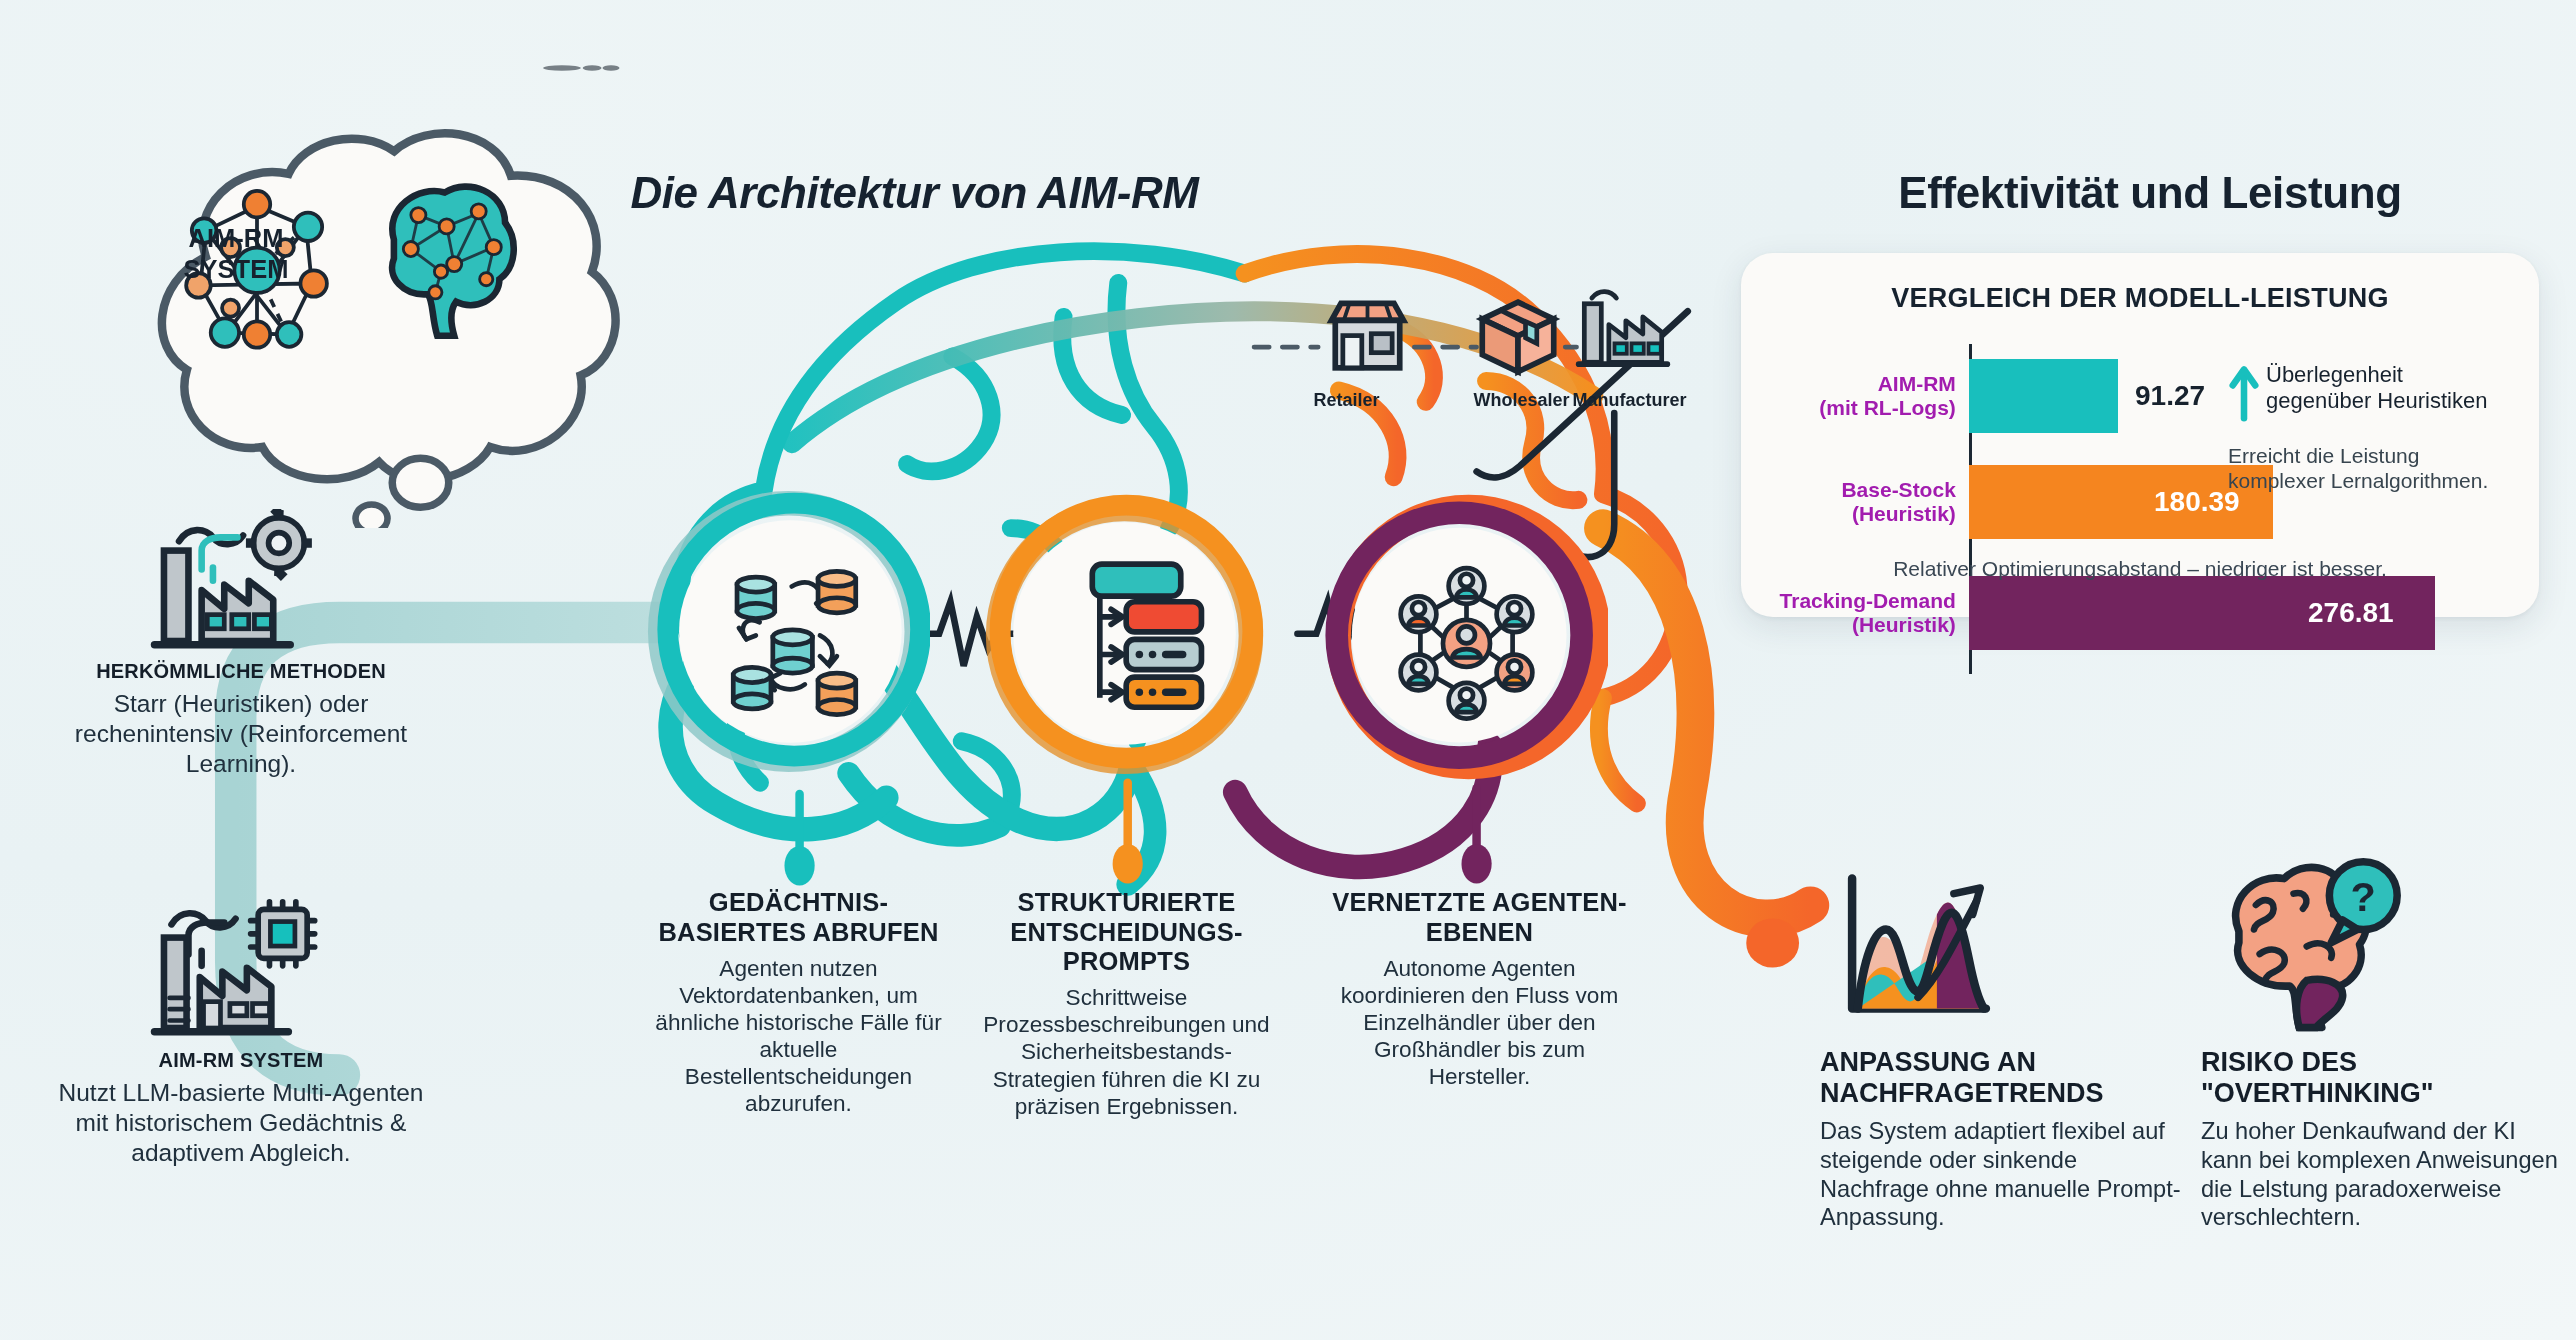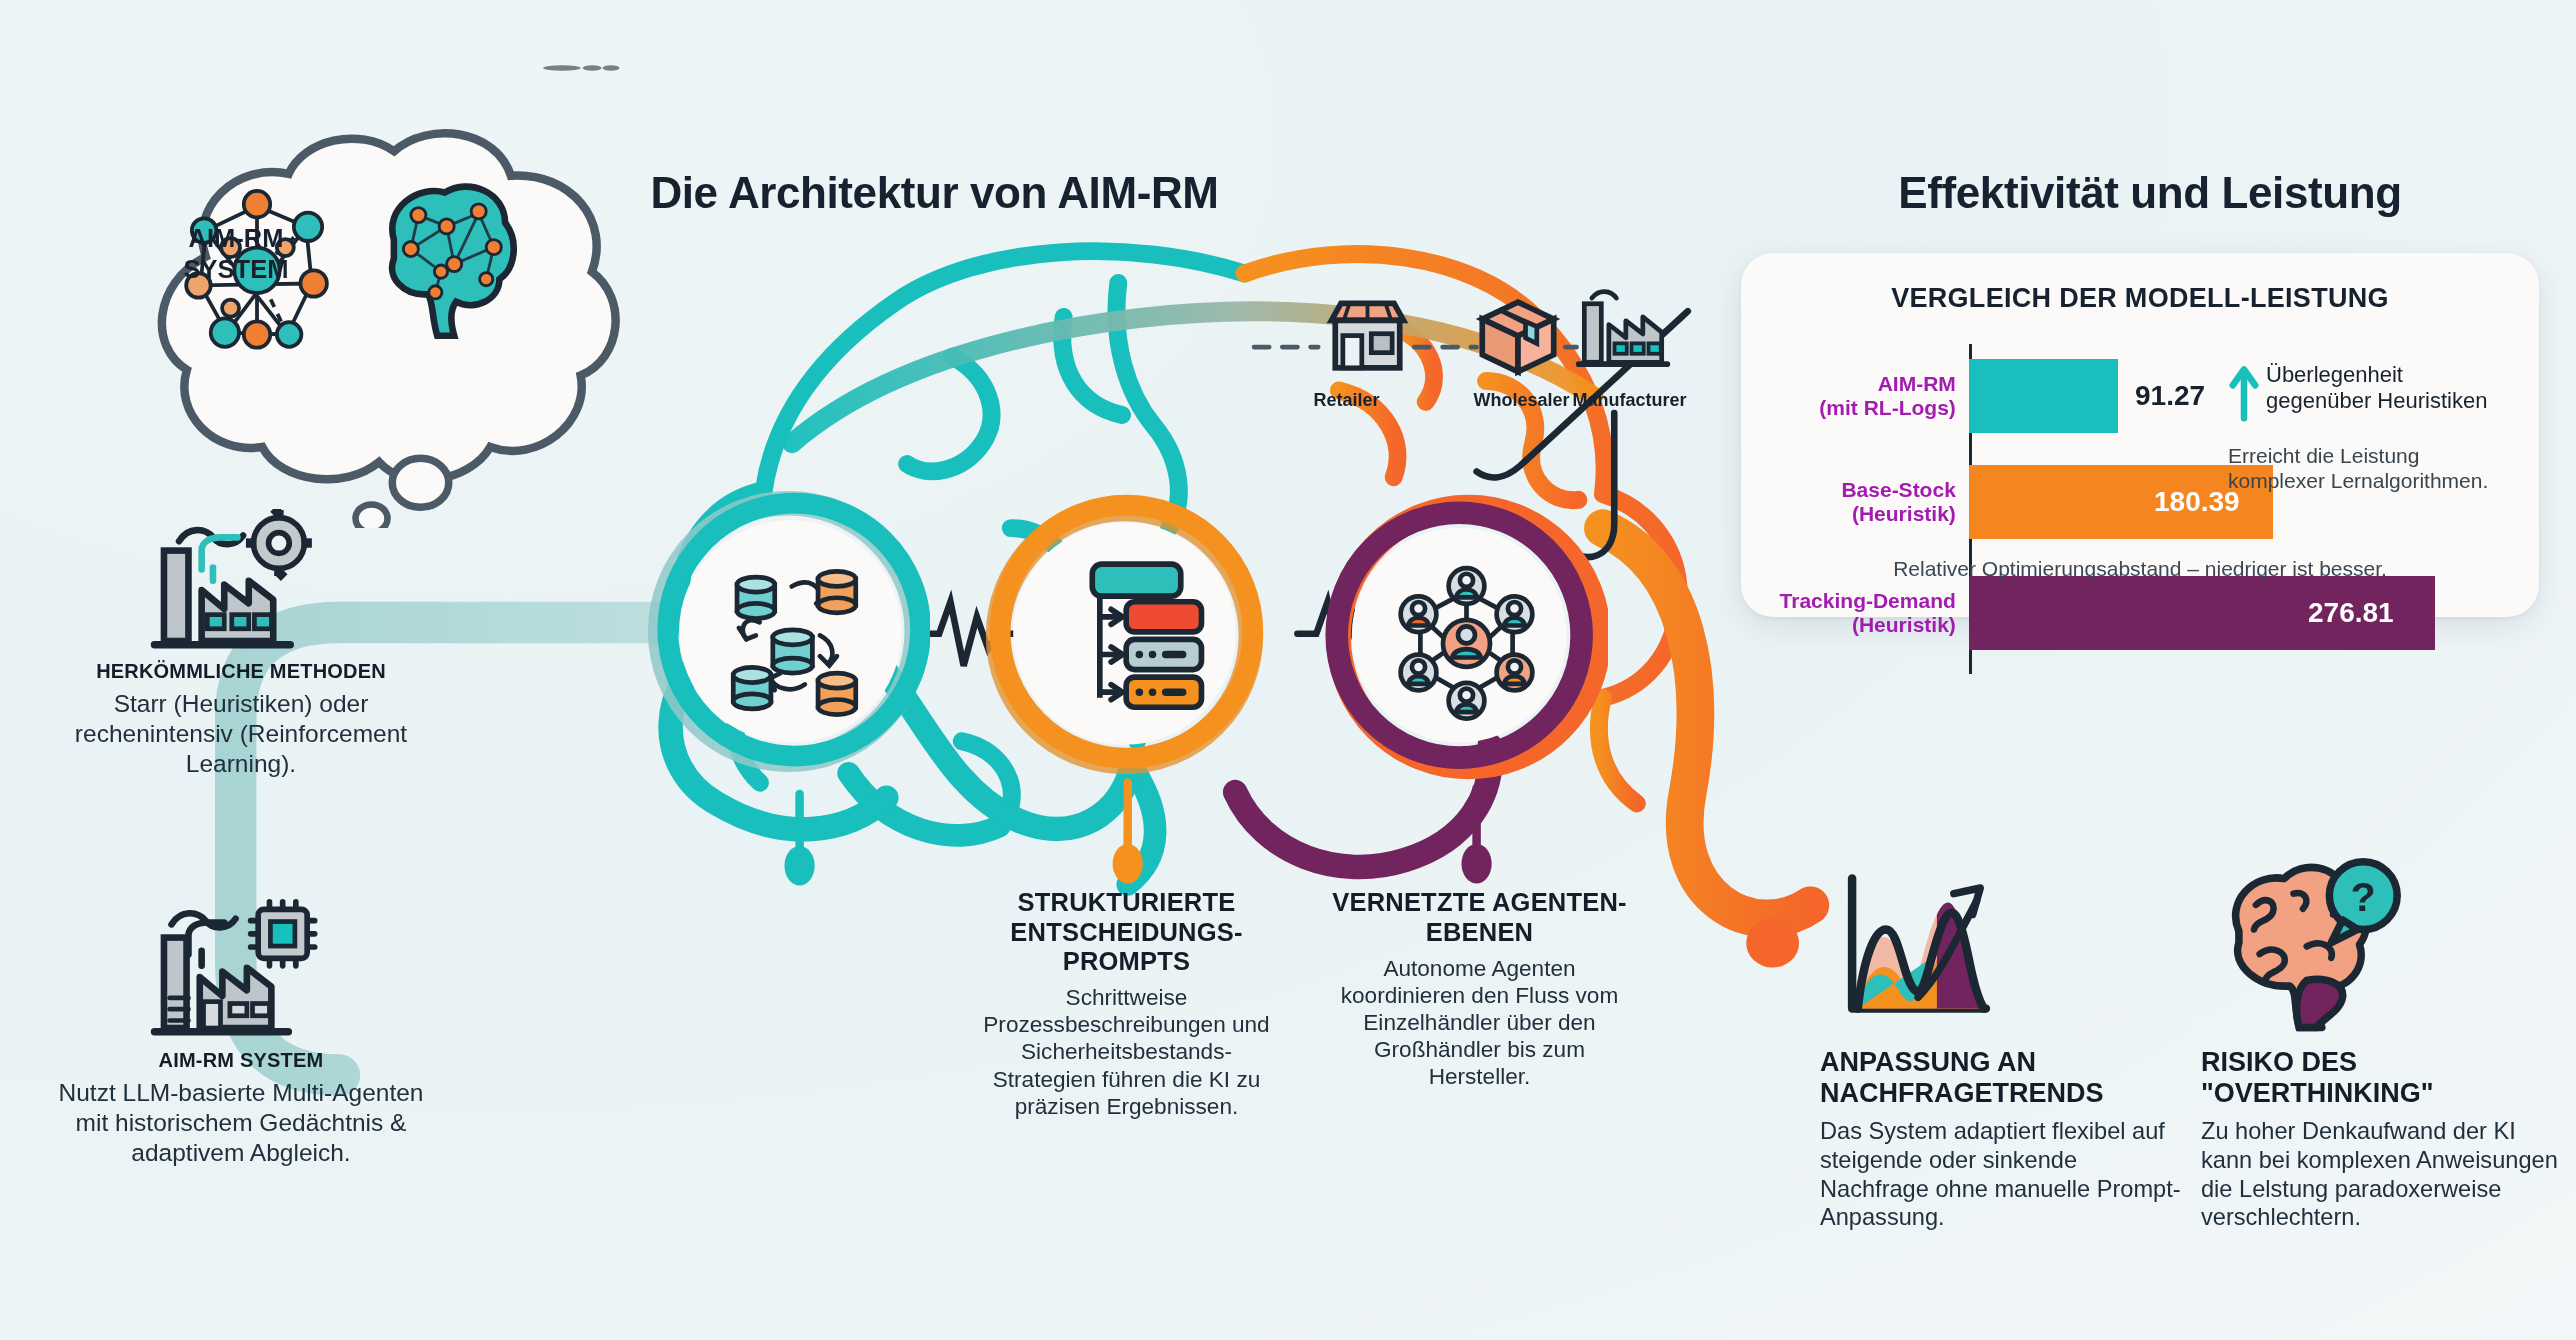--- a/index.html
+++ b/index.html
@@ -242,21 +242,21 @@
       <circle cx="104" cy="102" r="8"></circle>
         <circle cx="146" cy="84" r="8"></circle>
       <circle cx="90" cy="110" r="7"></circle>
         <circle cx="84" cy="132" r="7"></circle>
       <circle cx="138" cy="118" r="7"></circle>
     </g>
   </svg>
 
   <div id="bubble-label">AIM-RM SYSTEM</div>
 
-  <div class="abs h-main" style="left:510px;top:168px;width:849px;">Die Architektur von AIM-RM</div>
+  <div class="abs h-main" style="left:490px;top:168px;width:849px;font-style:italic;">Die Architektur von AIM-RM</div>
   <div class="abs h-main" style="left:1820px;top:168px;width:660px;">Effektivität und Leistung</div>
 
   <svg class="abs" style="left:147px;top:509px;" width="179" height="151" viewBox="0 0 190 160">
     <g fill="none" stroke="#1b2733" stroke-width="7" stroke-linecap="round">
       <path d="M34 34 C44 18 62 20 70 30 C78 40 94 40 102 28"></path>
     </g>
     <g fill="none" stroke="#2fbfbb" stroke-width="7" stroke-linecap="round">
       <path d="M58 64 L58 44 C58 34 68 30 78 30 L96 30"></path>
       <path d="M70 76 L70 62"></path>
     </g>
@@ -471,20 +471,24 @@
         <path d="M133 138 C135 127 153 127 155 138 Z" fill="#f5911f"></path>
       </g>
       <g>
         <circle cx="93" cy="156" r="19" fill="#d8dee2"></circle>
         <circle cx="93" cy="150" r="7" fill="#eef2f4"></circle>
         <path d="M82 168 C84 157 102 157 104 168 Z" fill="#2fbfbb"></path>
       </g>
     </g>
   </svg>
 
+  <div class="abs mid-block" style="left:643px;top:888px;">
+    <div class="mid-title">GEDÄCHTNIS-BASIERTES ABRUFEN</div>
+    <div class="mid-body">Agenten nutzen Vektordatenbanken, um ähnliche historische Fälle für aktuelle Bestellentscheidungen abzurufen.</div>
+  </div>
   <div class="abs mid-block" style="left:971px;top:888px;">
     <div class="mid-title">STRUKTURIERTE ENTSCHEIDUNGS-PROMPTS</div>
     <div class="mid-body">Schrittweise Prozessbeschreibungen und Sicherheitsbestands-Strategien führen die KI zu präzisen Ergebnissen.</div>
   </div>
   <div class="abs mid-block" style="left:1324px;top:888px;">
     <div class="mid-title">VERNETZTE AGENTEN-EBENEN</div>
     <div class="mid-body">Autonome Agenten koordinieren den Fluss vom Einzelhändler über den Großhändler bis zum Hersteller.</div>
   </div>
 
   <div class="abs" id="chart-card">

